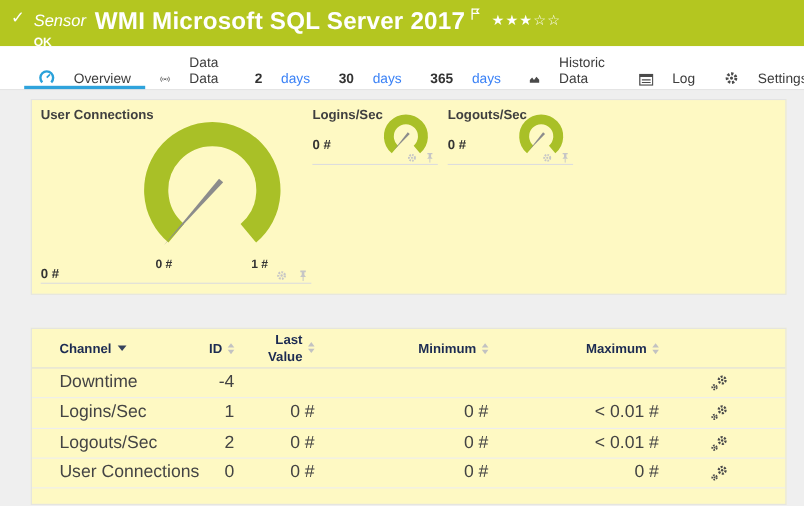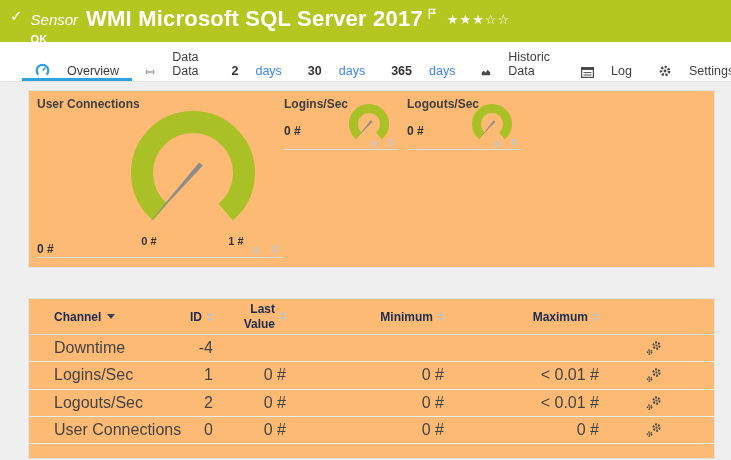--- a/index.html
+++ b/index.html
@@ -34,21 +34,21 @@
   .tab {
     display:flex; align-items:flex-end; gap:17px; padding:0 13px;
     font-size:12.5px; color:#3d3d3d; cursor:pointer;
     border-bottom:3px solid transparent; padding-top:3px;
   }
   .tab.active { border-bottom-color:#2fa3dc; }
   .tab .num { font-weight:bold; color:#333; }
   .tab .days { color:#3b82f6; }
   .ticon { display:block; }
   
-  .panel { position:absolute; left:28px; width:687px; background:#fdba74; border:1px solid #e3e3e3; }
+  .panel { position:absolute; left:28px; width:687px; background:#fef9c3; border:1px solid #e3e3e3; }
   .panel-gauges { top:90px; height:178px; }
   .panel-table  { top:298px; height:161px; overflow:hidden; }
   .gtitle { position:absolute; font-size:12px; font-weight:bold; color:#3f3f3f; }
   .gvalue { position:absolute; font-size:12px; font-weight:bold; color:#333; }
   .gscale { position:absolute; font-size:11px; font-weight:bold; color:#333; width:34px; text-align:center; }
   .gunderline { position:absolute; height:1px; background:#ddd; }
   .miniicons { position:absolute; }
   
   .trow { display:grid; grid-template-columns:132px 27px 73px 158px 155px 110px 1fr;
           padding-left:25px; align-items:center; }

